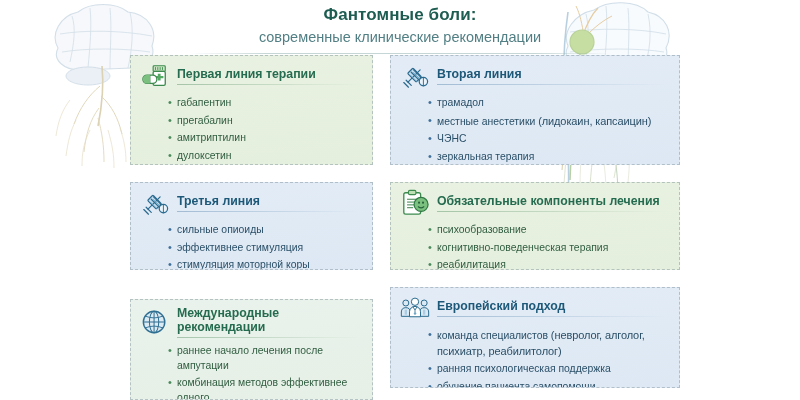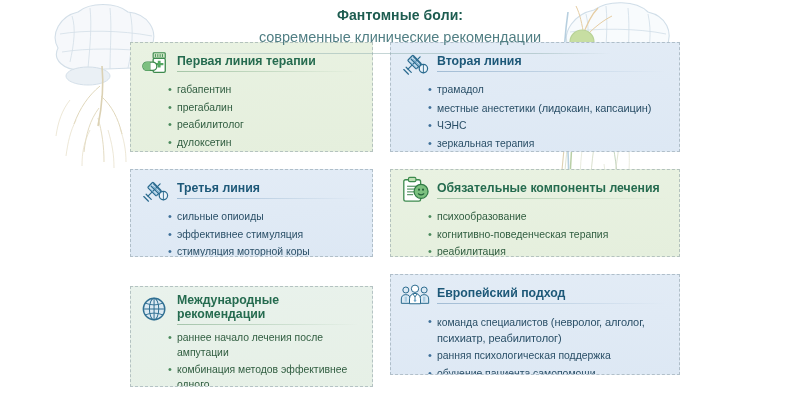--- a/index.html
+++ b/index.html
@@ -31,21 +31,21 @@
   }
 
   
   .header {
     position: relative;
     padding-top: 4px;
     text-align: center;
     z-index: 3;
   }
   .title {
-    font-size: 14px;
+    font-size: 17px;
     font-weight: bold;
     color: #1d5c50;
     letter-spacing: .1px;
     line-height: 22px;
     margin: 0;
   }
   .subtitle {
     font-size: 14.5px;
     font-weight: normal;
     color: #517f84;
@@ -60,21 +60,21 @@
        rgba(150,180,180,0) 0%,
        rgba(150,180,180,.55) 18%,
        rgba(150,180,180,.55) 82%,
        rgba(150,180,180,0) 100%);
   }
 
   
   .grid {
     position: absolute;
     left: 130px;
-    top: 42px;
+    top: 55px;
     width: 474px;
     z-index: 2;
     display: grid;
     grid-template-columns: 243px 290px;
     column-gap: 7px;
     row-gap: 4px;
     align-content: start;
     gap: 17px;
   }
   .card {
@@ -243,21 +243,21 @@
           <rect x="19" y="12.6" width="3" height="7.2" fill="#53a862"></rect>
           <rect x="3" y="14" width="15" height="9" rx="4.5" fill="#ffffff" stroke="#3d8a4e" stroke-width="1.4"></rect>
           <path d="M10.5,14 L10.5,23" stroke="#3d8a4e" stroke-width="1.2"></path>
           <path d="M3,18.5 a4.5,4.5 0 0 1 4.5,-4.5 h3 v9 h-3 a4.5,4.5 0 0 1 -4.5,-4.5 z" fill="#7cc07f"></path>
         </svg>
         <div class="card-title">Первая линия терапии</div>
       </div>
       <ul class="bullets">
         <li><span>габапентин</span></li>
         <li><span>прегабалин</span></li>
-        <li><span>реабилитолог</span></li>
+        <li><span>амитриптилин</span></li>
         <li><span>дулоксетин</span></li>
       </ul>
 
     </div>
 
     <div class="card blue c2">
       <div class="card-head">
         <svg class="card-icon" viewBox="0 0 32 30">
           <g stroke="#2b6b8f" stroke-width="1.3" fill="#dbe9f4" stroke-linecap="round">
             <path d="M4,22 L9,27"></path>

